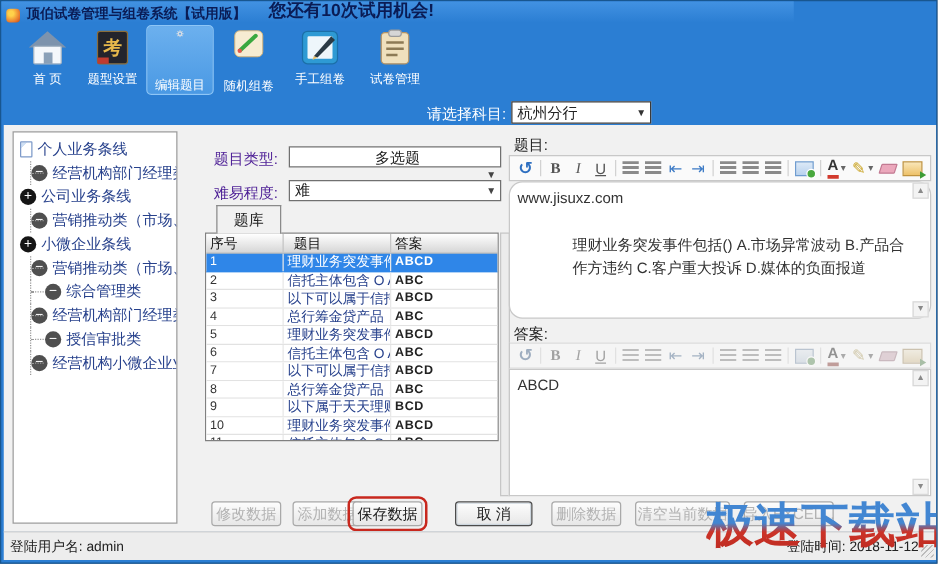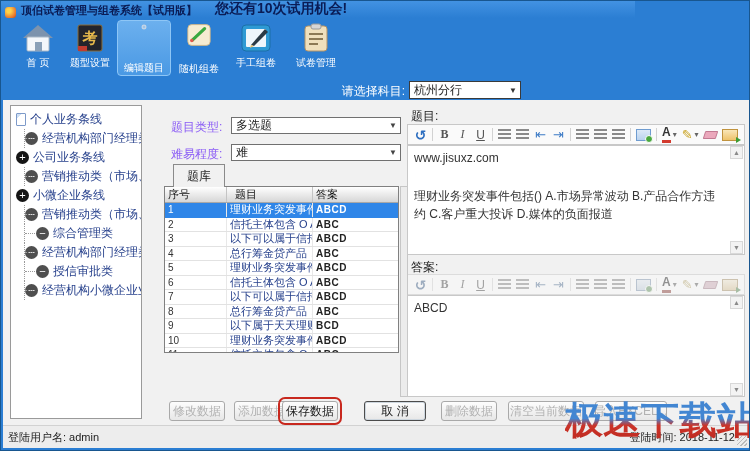--- a/index.html
+++ b/index.html
@@ -47,26 +47,26 @@
                             border-top:1px dotted #9a9a9a; }
   .t-icon { flex:0 0 auto; width:13px; height:13px; border-radius:50%; color:#fff; font-size:11px;
             line-height:12px; text-align:center; }
   .t-icon.icon-plus { background:#151515; }
   .t-icon.icon-minus { background:#4f4f4f; }
   .t-icon.icon-doc { width:10px; height:13px; border-radius:1px; border:1px solid #7d9ac9;
                      background:linear-gradient(135deg,#cfe0f4 3px,#ffffff 3px); }
   .t-label { margin-left:4px; font-size:12px; color:#27418c; }
 
   
-  .filter-label { position:absolute; font-size:12px; color:#8b5cf6; white-space:nowrap; }
+  .filter-label { position:absolute; font-size:12px; color:#4c1d95; white-space:nowrap; }
   .fl1 { left:168px; top:19px; } .fl2 { left:168px; top:46px; }
   .dropdown { position:absolute; left:228px; width:170px; height:17px; background:#fff;
               border:1px solid #707070; display:flex; align-items:center; font-size:12px; color:#222;
               padding-left:4px; cursor:pointer; }
-  .dd1 { top:17px; } .dd2 { top:44px; }
+  .dd1 { top:17px;flex-direction:column; } .dd2 { top:44px; }
   .dropdown .dd-caret { margin-left:auto; margin-right:3px; font-size:8px; color:#444; }
 
   
   .bank-tab { position:absolute; left:170px; top:64px; width:52px; height:23px; background:#f1f1f1;
               border:1px solid #8a8a8a; border-bottom:none; z-index:2; display:flex; align-items:center;
               justify-content:center; font-size:12px; color:#222; cursor:pointer; }
   .qtable { position:absolute; left:161px; top:86px; width:235px; height:167px; background:#fff;
             border:1px solid #808080; display:flex; flex-direction:column; overflow:hidden; }
   .qt-header { display:flex; height:16px; flex:0 0 auto; background:linear-gradient(#ffffff,#d6d6d6);
                border-bottom:1px solid #a8a8a8; font-size:11px; color:#111; }
@@ -114,22 +114,22 @@
   .type-highlight i { color:#c9a21f; font-size:13px; }
   .type-eraser { width:13px; height:8px; background:#eba8bc; border:1px solid #c27a92;
                  transform:skewX(-18deg); border-radius:1px; }
   .type-media { width:16px; height:12px; background:linear-gradient(#f9e6b8,#eec26a);
                 border:1px solid #c0933e; position:relative; }
   .type-media::after { content:""; position:absolute; right:-4px; bottom:-3px; border-left:5px solid #3d9c35;
                        border-top:3px solid transparent; border-bottom:3px solid transparent; }
 
   .editor-area { position:absolute; left:404px; width:338px; background:#fff; border:1px solid #c8c8c8;
                  font-size:12px; color:#333; line-height:1.55; padding:3px 18px 3px 6px; overflow:hidden; }
-  .ea-q { top:45px; height:110px; } .ea-a { top:195px; height:102px; }
-  .q-body { margin-top:19px; }
+  .ea-q { top:45px; height:110px;border-radius:11px; } .ea-a { top:195px; height:102px; }
+  .q-body { margin-top:19px;margin-left:44px; }
   .sb-btn { position:absolute; width:13px; height:13px; background:#f3f3f3; border:1px solid #d8d8d8;
             color:#8a8a8a; font-size:7px; display:flex; align-items:center; justify-content:center; cursor:pointer; }
   .sb-q-up { left:727px; top:46px; } .sb-q-dn { left:727px; top:141px; }
   .sb-a-up { left:727px; top:196px; } .sb-a-dn { left:727px; top:283px; }
 
   
   .actions { position:absolute; left:0; top:301px; width:746px; height:21px; }
   .btn { position:absolute; top:0; height:20px; border:1px solid #a9a9a9; border-radius:3px;
          background:linear-gradient(#fdfdfd,#e7e7e7); font-size:12px; color:#1a1a1a;
          display:flex; align-items:center; justify-content:center; white-space:nowrap; cursor:pointer; }

